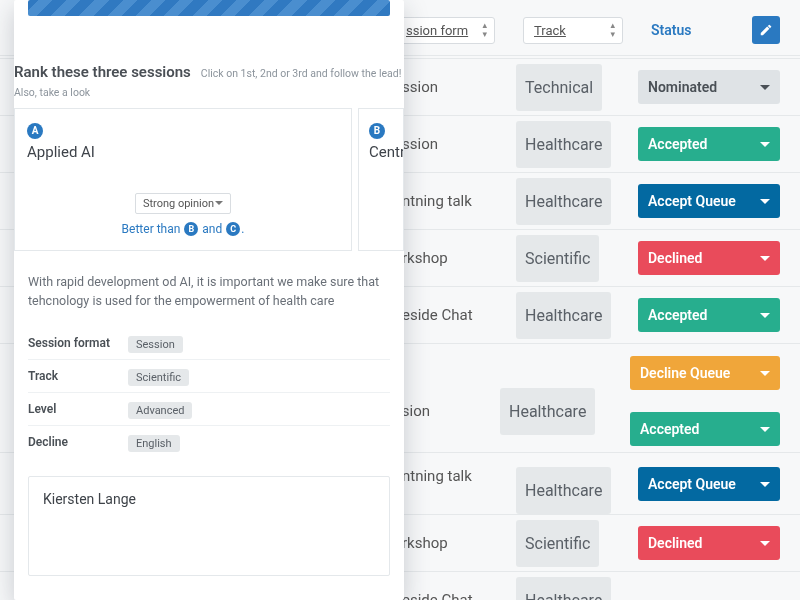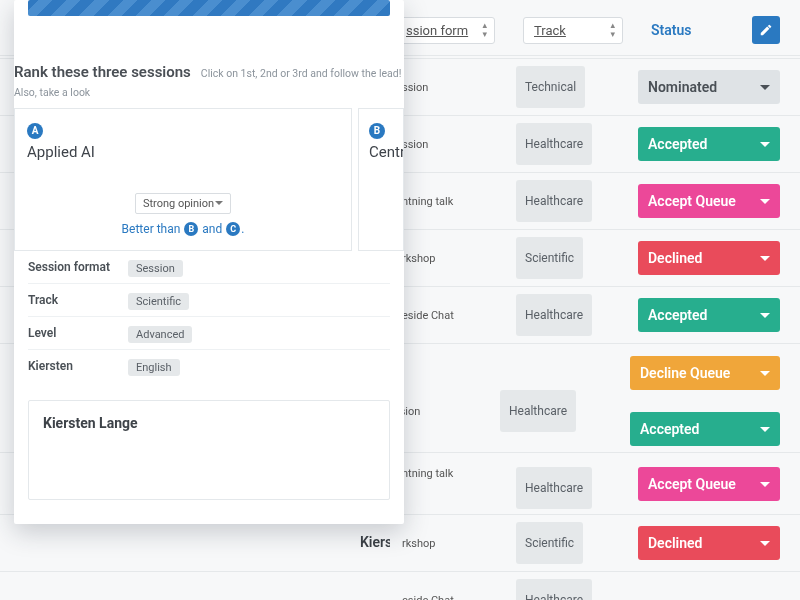--- a/index.html
+++ b/index.html
@@ -14,31 +14,31 @@
   .edit-btn { margin-left: auto; width: 28px; height: 28px; background: #2a79c1; border-radius: 3px; display: flex; align-items: center; justify-content: center; }
   .edit-btn svg { width: 14px; height: 14px; fill: #fff; }
 
   .table-body { }
   .row { display: flex; align-items: center; padding: 0 20px 0 360px; height: 57px; border-top: 1px solid #e5e8ea; gap: 12px; }
   .row.tall { height: 86px; align-items: flex-start; padding-top: 14px; }
   .row-left { width: 30px; font-size: 13px; color: #555; flex-shrink: 0; }
   .row-left .speaker { font-weight: 600; font-size: 14px; color: #3a3f45; margin-bottom: 2px; white-space: nowrap; overflow: hidden; }
   .row-left .role { font-size: 12px; color: #8b949c; white-space: nowrap; overflow: hidden; }
   .row-left .tbd { font-size: 13px; color: #555; }
-  .col-format { width: 102px; flex-shrink: 0; overflow: hidden; white-space: nowrap; font-size: 11px; color: #555; }
+  .col-format { width: 102px; flex-shrink: 0; overflow: hidden; white-space: nowrap; font-size: 15px; color: #555; }
   .col-track { width: 110px; flex-shrink: 0; }
-  .tag { background: #e5e8ea; color: #5a6067; border-radius: 3px; padding: 14px 9px; font-size: 12px; display: inline-block; }
+  .tag { background: #e5e8ea; color: #5a6067; border-radius: 3px; padding: 14px 9px; font-size: 16px; display: inline-block; }
   .col-status { margin-left: auto; width: 150px; }
   .status-btn { width: 100%; height: 34px; border-radius: 3px; color: #fff; font-weight: 600; font-size: 14px; display: flex; align-items: center; padding: 0 10px; position: relative; }
   .status-btn .dd { position: absolute; right: 10px; width: 0; height: 0; border-left: 5px solid transparent; border-right: 5px solid transparent; }
   .status-nominated { background: #dfe3e6; color: #4a5056; }
   .status-nominated .dd { border-top: 5px solid #4a5056; }
   .status-accepted { background: #27ae8e; }
   .status-accepted .dd { border-top: 5px solid #fff; }
-  .status-acceptq { background: #ec4899; }
+  .status-acceptq { background: #0369a1; }
   .status-acceptq .dd { border-top: 5px solid #fff; }
   .status-declined { background: #e94b5b; }
   .status-declined .dd { border-top: 5px solid #fff; }
   .status-declineq { background: #f0a63a; }
   .status-declineq .dd { border-top: 5px solid #fff; }
 
   .narrow-row { padding: 2px 20px 2px 360px; border-top: 1px solid #e5e8ea; }
   .narrow-row .kv { display: flex; align-items: center; height: 26px; }
   .narrow-row .k { width: 58px; font-size: 12px; color: #555; }
 
@@ -67,21 +67,21 @@
   .better .badge { width: 14px; height: 14px; font-size: 9px; vertical-align: middle; margin: 0 1px; }
 
   .desc { font-size: 12.5px; color: #6a7078; line-height: 1.5; padding: 22px 14px 16px 14px; }
   .meta { padding: 0 14px; }
   .meta .kv { display: flex; align-items: center; padding: 6px 0; border-bottom: 1px solid #eef1f3; }
   .meta .kv:last-child { border-bottom: none; }
   .meta .k { width: 100px; font-size: 12px; font-weight: 600; color: #4a5056; }
   .meta .v .tag { font-size: 11px; padding: 2px 8px; }
 
   .speaker-box { margin: 18px 14px 0 14px; border: 1px solid #e4e8eb; border-radius: 2px; padding: 14px 14px 0 14px; position: relative; min-height: 100px; }
-  .speaker-box h5 { font-size: 14px; font-weight: 700; color: #3e4349; margin-bottom: 20px; }
+  .speaker-box h5 { font-size: 14px; font-weight: 400; color: #3e4349; margin-bottom: 20px; }
 
   
   .hdr-shadow { position: absolute; left: 0; right: 0; top: 55px; height: 1px; background: #e5e8ea; }
 </style>
 </head>
 <body>
 
 <div class="table-layer">
   <div class="table-header">
     <div class="th-select">
@@ -254,36 +254,37 @@
           <span>Better than </span><span class="badge">B</span><span> and </span><span class="badge">C</span><span>.</span>
         </div>
       </div>
     </div>
     <div class="rank-col b">
       <span class="badge">B</span>
       <h4>Central</h4>
     </div>
   </div>
 
+  <div class="desc">With rapid development od AI, it is important we make sure that tehcnology is used for the empowerment of health care</div>
 
   <div class="meta">
     <div class="kv">
         <span class="k">Session format</span>
         <span class="v"><span class="tag">Session</span></span>
       </div>
     <div class="kv">
         <span class="k">Track</span>
         <span class="v"><span class="tag">Scientific</span></span>
       </div>
     <div class="kv">
         <span class="k">Level</span>
         <span class="v"><span class="tag">Advanced</span></span>
       </div>
     <div class="kv">
-        <span class="k">Kiersten</span>
+        <span class="k">Decline</span>
         <span class="v"><span class="tag">English</span></span>
       </div>
   </div>
 
   <div class="speaker-box">
     <h5>Kiersten Lange</h5>
 
   </div>
 </div>
 

